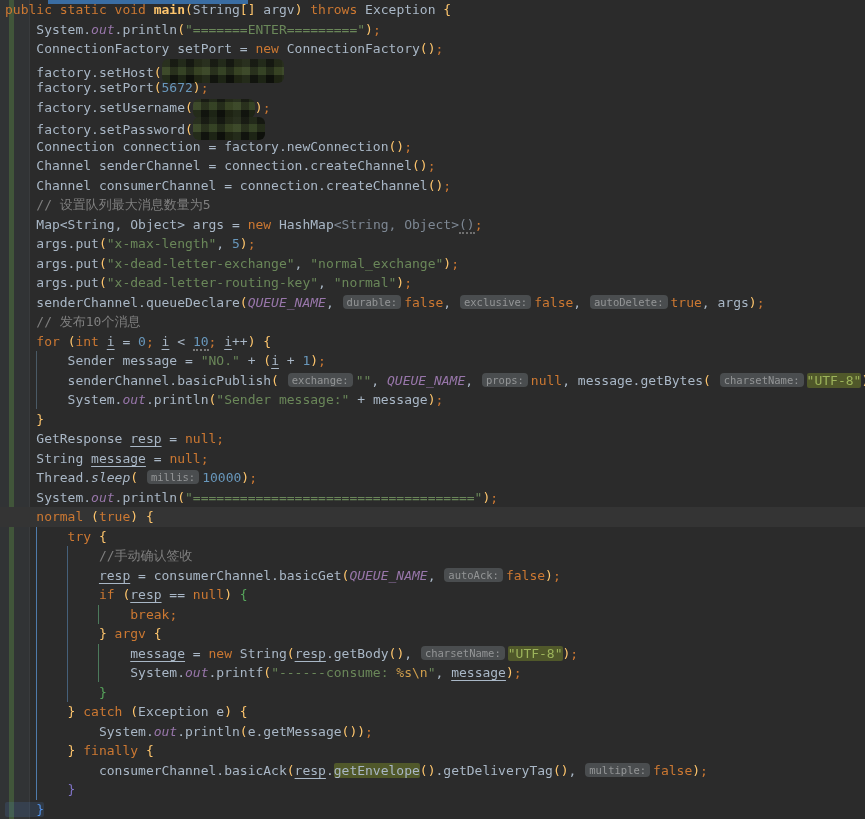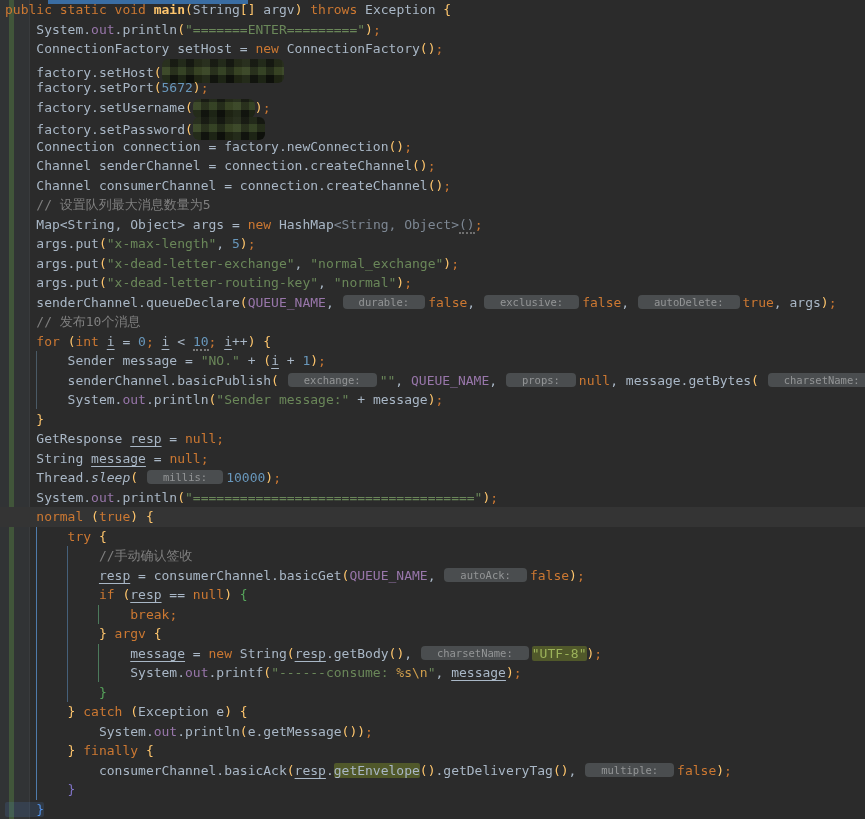--- a/index.html
+++ b/index.html
@@ -19,33 +19,33 @@
   .top-bar{position:absolute;left:48px;top:0;width:200px;height:4px;background:var(--top-bar);z-index:5;}
   .guide{position:absolute;width:1px;z-index:1;}
   .code{position:absolute;left:0;top:0;width:865px;height:819px;z-index:2;}
   .line{height:19.5px;line-height:19.5px;white-space:pre;font-size:13px;padding-left:5px;color:var(--pln);}
   .line.cur{background:var(--cur-line);}
   .sg-kw{color:var(--kw);}
   .sg-pln{color:var(--pln);}
   .sg-str{color:var(--str);}
   .sg-num{color:var(--num);}
   .sg-com{color:var(--com);}
-  .sg-fld{color:var(--fld);}
+  .sg-fld{color:var(--fld);font-style:italic;}
   .sg-itl{color:var(--pln);font-style:italic;text-align:center;}
   .sg-mth{color:var(--mth);font-weight:bold;}
   .sg-par{color:var(--par);}
   .sg-dim{color:var(--dim);}
   .sg-esc{color:var(--esc);}
   .sg-brG{color:var(--brG);}
   .sg-brP{color:var(--brP);}
   .sg-brB{color:var(--brB);background:rgba(83,148,236,.14);border-radius:2px;}
   .sg-ulv{color:var(--pln);text-decoration:underline;text-underline-offset:3px;}
   .sg-uln{color:var(--num);border-bottom:2px dotted #7a7a7a;}
   .sg-und{color:var(--dim);border-bottom:2px dotted #6f6f6f;}
-  .sg-hint{background:var(--hint-bg);color:var(--hint-fg);font-size:10.5px;border-radius:4px;padding:1px 16px;margin:8px 3px 0 1px;vertical-align:1px;}
+  .sg-hint{background:var(--hint-bg);color:var(--hint-fg);font-size:10.5px;border-radius:4px;padding:1px 4px;margin:8px 3px 0 1px;vertical-align:1px;}
   .sg-hlG{background:var(--hl-bg);color:#9cb35a;border-radius:2px;}
   .sg-hlE{background:var(--hl-bg);color:var(--pln);border-radius:2px;text-align:center;}
   .mosaic{display:inline-block;vertical-align:-6px;border-radius:6px;
     background:
       repeating-linear-gradient(0deg, rgba(0,0,0,.38) 0 8px, rgba(70,86,44,.30) 8px 16px, rgba(20,22,16,.45) 16px 24px),
       repeating-linear-gradient(90deg, #3a452a 0 8px, #1c2016 8px 16px, #2e3a22 16px 24px, #161a12 24px 32px, #30391f 32px 40px);}
 </style>
 </head>
 <body>
 
@@ -56,21 +56,21 @@
 
   <div class="guide" style="left:36px;top:351px;height:58px;background:#4a5a66;"></div>
   <div class="guide" style="left:36px;top:527px;height:273px;background:#4f7bab;"></div>
   <div class="guide" style="left:67px;top:546px;height:156px;background:#45607a;"></div>
   <div class="guide" style="left:98px;top:605px;height:19px;background:#4c7a5c;"></div>
   <div class="guide" style="left:98px;top:644px;height:38px;background:#4c7a5c;"></div>
 
   <div class="code">
       <div class="line"><span class="sg-kw">public static void </span><span class="sg-mth">main</span><span class="sg-par">(</span><span class="sg-pln">String</span><span class="sg-par">[]</span><span class="sg-pln"> argv</span><span class="sg-par">)</span><span class="sg-kw"> throws </span><span class="sg-pln">Exception </span><span class="sg-par">{</span></div>
       <div class="line"><span class="sg-pln">    System.</span><span class="sg-fld">out</span><span class="sg-pln">.println</span><span class="sg-par">(</span><span class="sg-str">"=======ENTER========="</span><span class="sg-par">)</span><span class="sg-kw">;</span></div>
-      <div class="line"><span class="sg-pln">    ConnectionFactory setHost = </span><span class="sg-kw">new</span><span class="sg-pln"> ConnectionFactory</span><span class="sg-par">()</span><span class="sg-kw">;</span></div>
+      <div class="line"><span class="sg-pln">    ConnectionFactory setPort = </span><span class="sg-kw">new</span><span class="sg-pln"> ConnectionFactory</span><span class="sg-par">()</span><span class="sg-kw">;</span></div>
       <div class="line"><span class="sg-pln">    factory.setHost</span><span class="sg-par">(</span><span class="mosaic" style="width: 122px; height: 24px;"></span></div>
       <div class="line"><span class="sg-pln">    factory.setPort</span><span class="sg-par">(</span><span class="sg-num">5672</span><span class="sg-par">)</span><span class="sg-kw">;</span></div>
       <div class="line"><span class="sg-pln">    factory.setUsername</span><span class="sg-par">(</span><span class="mosaic" style="width: 62px; height: 19px;"></span><span class="sg-par">)</span><span class="sg-kw">;</span></div>
       <div class="line"><span class="sg-pln">    factory.setPassword</span><span class="sg-par">(</span><span class="mosaic" style="width: 72px; height: 23px;"></span></div>
       <div class="line"><span class="sg-pln">    Connection connection = factory.newConnection</span><span class="sg-par">()</span><span class="sg-kw">;</span></div>
       <div class="line"><span class="sg-pln">    Channel senderChannel = connection.createChannel</span><span class="sg-par">()</span><span class="sg-kw">;</span></div>
       <div class="line"><span class="sg-pln">    Channel consumerChannel = connection.createChannel</span><span class="sg-par">()</span><span class="sg-kw">;</span></div>
       <div class="line"><span class="sg-com">    // 设置队列最大消息数量为5</span></div>
       <div class="line"><span class="sg-pln">    Map&lt;String, Object&gt; args = </span><span class="sg-kw">new</span><span class="sg-pln"> HashMap</span><span class="sg-dim">&lt;String, Object&gt;</span><span class="sg-und">()</span><span class="sg-kw">;</span></div>
       <div class="line"><span class="sg-pln">    args.put</span><span class="sg-par">(</span><span class="sg-str">"x-max-length"</span><span class="sg-pln">, </span><span class="sg-num">5</span><span class="sg-par">)</span><span class="sg-kw">;</span></div>

